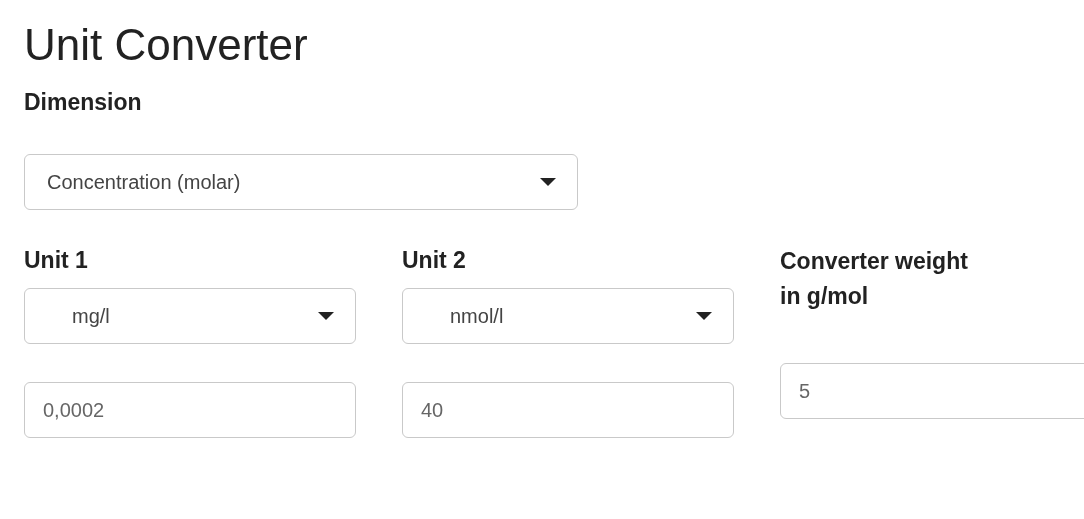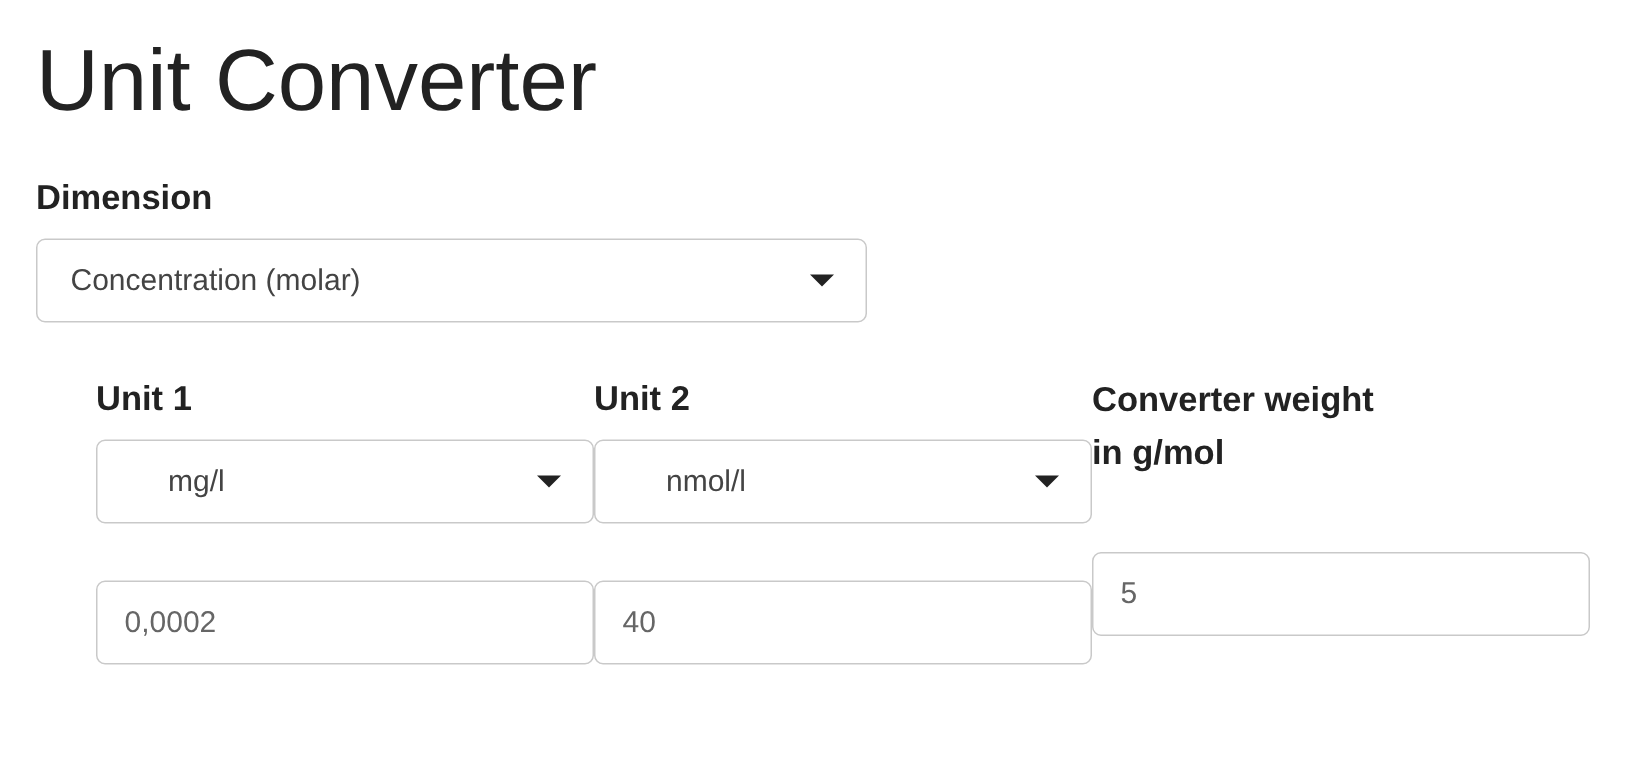--- a/index.html
+++ b/index.html
@@ -7,35 +7,36 @@
       margin: 0;
       padding: 0;
     }
     body {
       font-family: Arial, Helvetica, sans-serif;
       padding: 20px 24px;
       color: #222;
       background: #fff;
     }
     h1 {
-      font-size: 58px;
+      font-size: 44px;
       font-weight: 400;
-      margin-bottom: 28px;
+      margin-bottom: 16px;
       color: #222;
     }
     .label {
       font-size: 23px;
       font-weight: 700;
       margin-bottom: 12px;
       color: #222;
       line-height: 1.4;
     }
     .select-wrap {
       position: relative;
       display: inline-block;
+      margin-top: 24px;
     }
     .select-field {
       display: flex;
       align-items: center;
       justify-content: space-between;
       height: 56px;
       padding: 0 20px 0 22px;
       border: 1px solid #c9c9c9;
       border-radius: 6px;
       background: #fff;
@@ -63,22 +64,22 @@
       background: #fff;
       font-size: 20px;
       color: #666;
       font-family: inherit;
     }
     .row-dimension {
       margin-bottom: 34px;
     }
     .row-units {
       display: flex;
+      gap: 46px;
       align-items: flex-start;
-      justify-content: flex-end;
     }
     .col {
       display: flex;
       flex-direction: column;
     }
     .col .select-field {
       width: 332px;
       padding-left: 47px;
     }
     .col .text-input {

